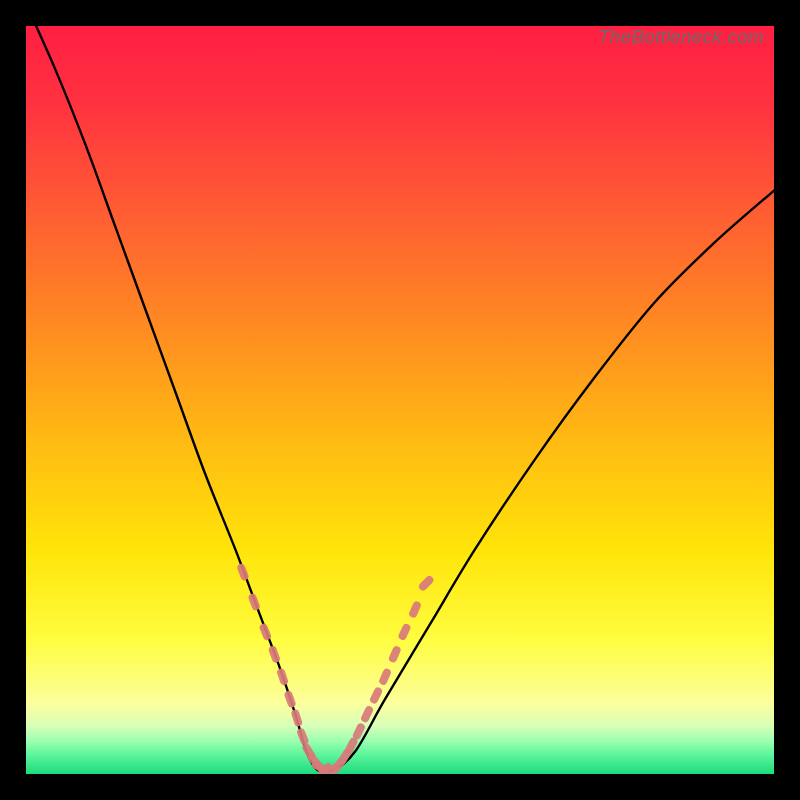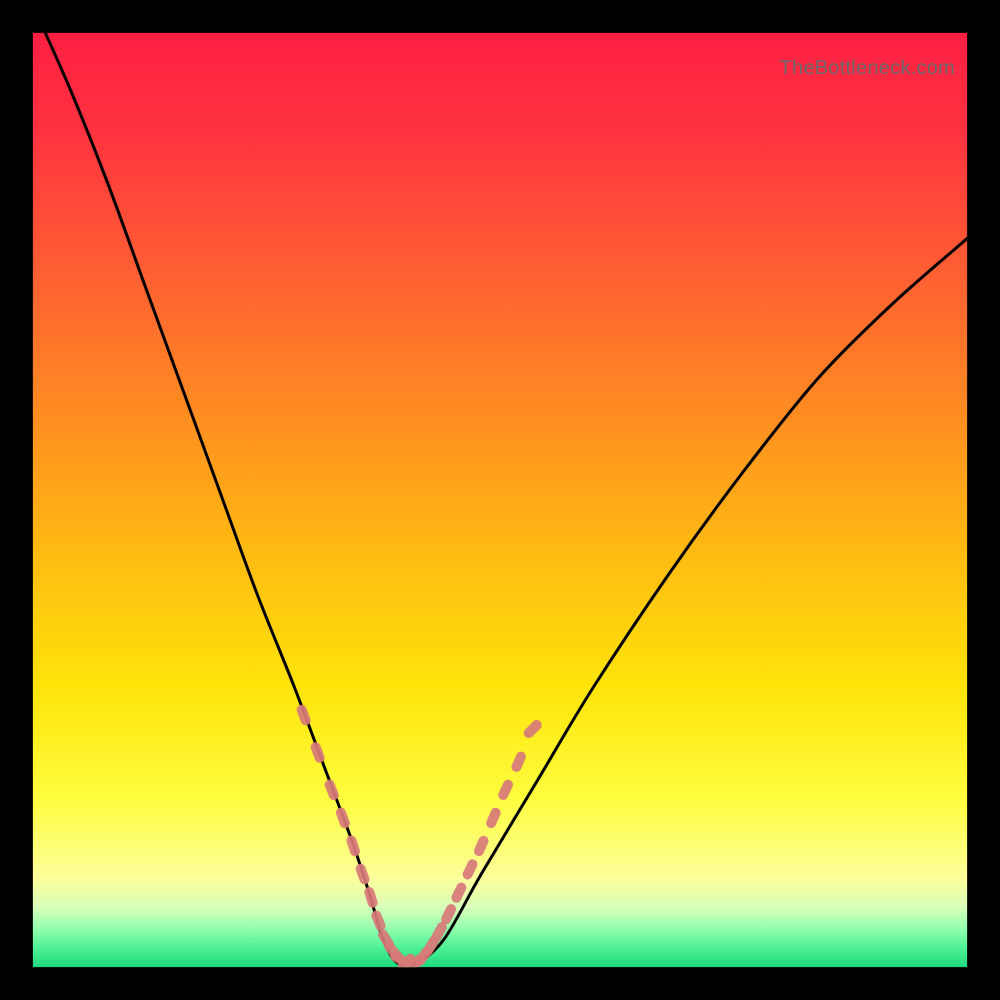--- a/index.html
+++ b/index.html
@@ -26,26 +26,27 @@
     width: 748px;
     height: 748px;
     overflow: hidden;
   }
   .bg {
     position: absolute;
     inset: 0;
   }
   .watermark {
     position: absolute;
-    top: 20px;
+    top: 0;
     right: 10px;
     color: #6b6b6b;
-    font-size: 16px;
+    font-size: 19px;
     letter-spacing: 0.2px;
     font-weight: 500;
+    font-style: italic;
   }
   svg.curve {
     position: absolute;
     inset: 0;
   }
 </style>
 </head>
 <body>
 
 <div class="frame">

